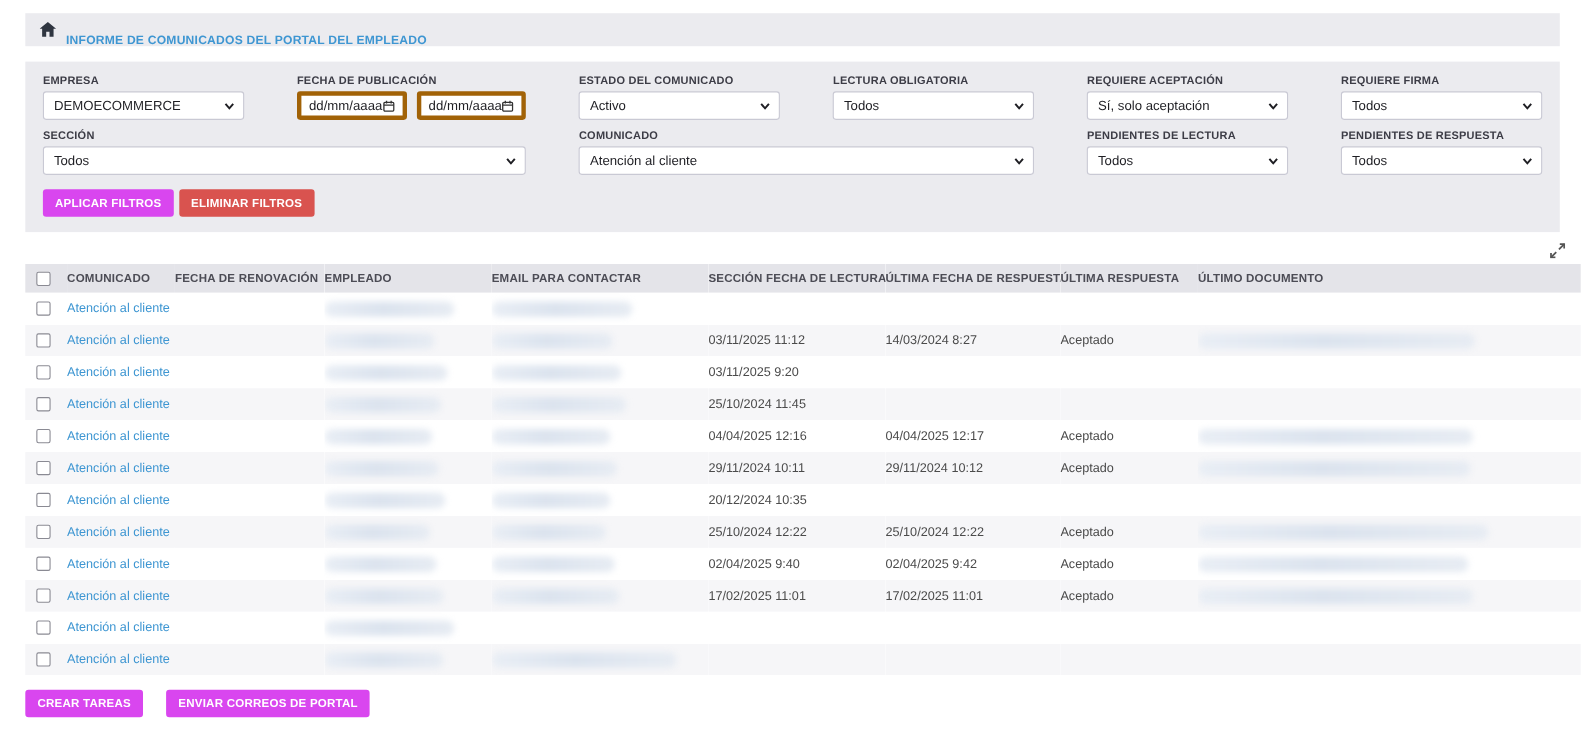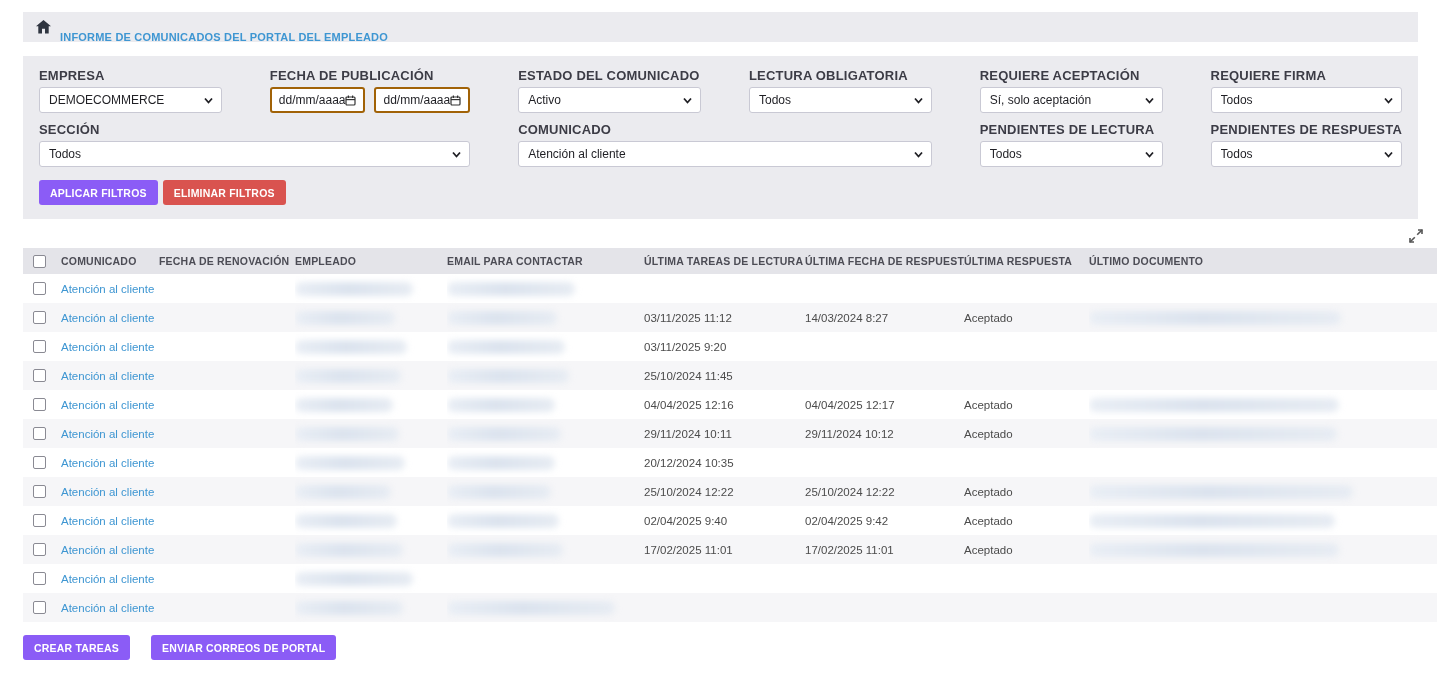--- a/index.html
+++ b/index.html
@@ -14,39 +14,39 @@
   .page-title { font-size: 11px; font-weight: bold; color: #3e96d2;
     letter-spacing: .2px; margin-top: 20px; }
 
   
   .filter-panel { margin: 14px 0 0 23px; width: 1395px; background: #ebebef;
     padding: 12px 16px 14px 16px; }
   .filters-grid { display: grid; grid-template-columns: repeat(6, 1fr);
     column-gap: 48px; row-gap: 9px; }
   .fg-seccion   { grid-column: 1 / span 2; }
   .fg-comunicado{ grid-column: 3 / span 2; }
-  .flabel { display: block; font-size: 13px; font-weight: bold; color: #3c3c46;
+  .flabel { display: block; font-size: 10px; font-weight: bold; color: #3c3c46;
     letter-spacing: .2px; margin-bottom: 4px; white-space: nowrap; }
   .sel { position: relative; height: 26px; background: #fff;
     border: 1px solid #c9c9d4; border-radius: 3px; display: flex;
     align-items: center; padding: 0 26px 0 9px; cursor: pointer; }
   .sel-val { font-size: 12px; color: #1f1f24; white-space: nowrap;
     overflow: hidden; }
   .chev { position: absolute; right: 7px; top: 7px; display: inline-flex; }
   .dates { display: flex; gap: 9px; }
   .date-input { flex: 1; height: 26px; background: #fff;
-    border: 2px solid #a16207; border-radius: 3px; display: flex;
+    border: 4px solid #a16207; border-radius: 3px; display: flex;
     align-items: center; justify-content: space-between; padding: 0 7px;
     font-size: 12px; color: #1f1f24; cursor: text; }
   .filter-actions { margin-top: 13px; display: flex; gap: 5px; }
 
   .btn { height: 25px; border: none; border-radius: 3px; color: #fff;
     font-family: inherit; font-size: 10.5px; font-weight: bold;
     letter-spacing: .2px; padding: 0 11px; cursor: pointer; }
-  .btn-blue  { background: #8b5cf6; }
+  .btn-blue  { background: #d946ef; }
   .btn-red   { background: #d9534f; }
   .btn-green { background: #8bc541; }
 
   
   .table-wrap { margin-left: 23px; width: 1414px; }
   .table-tools { height: 24px; margin-top: 5px; display: flex;
     justify-content: flex-end; align-items: center; padding-right: 10px; }
   .expand-btn { width: 22px; height: 22px; display: flex; align-items: center;
     justify-content: center; cursor: pointer; background: transparent;
     border: none; }
@@ -256,21 +256,21 @@
         <col style="width:125px">
         <col style="width:348px">
     </colgroup>
     <thead>
       <tr>
         <th><span class="cb"></span></th>
       <th>COMUNICADO</th>
           <th>FECHA DE RENOVACIÓN</th>
           <th>EMPLEADO</th>
           <th>EMAIL PARA CONTACTAR</th>
-          <th>ÚLTIMA TAREAS DE LECTURA</th>
+          <th>SECCIÓN FECHA DE LECTURA</th>
           <th>ÚLTIMA FECHA DE RESPUESTA</th>
           <th>ÚLTIMA RESPUESTA</th>
           <th>ÚLTIMO DOCUMENTO</th>
         </tr>
     </thead>
     <tbody>
         <tr>
     <td><span class="cb"></span></td>
     <td><a class="link" href="#">Atención al cliente</a></td>
     <td></td>

